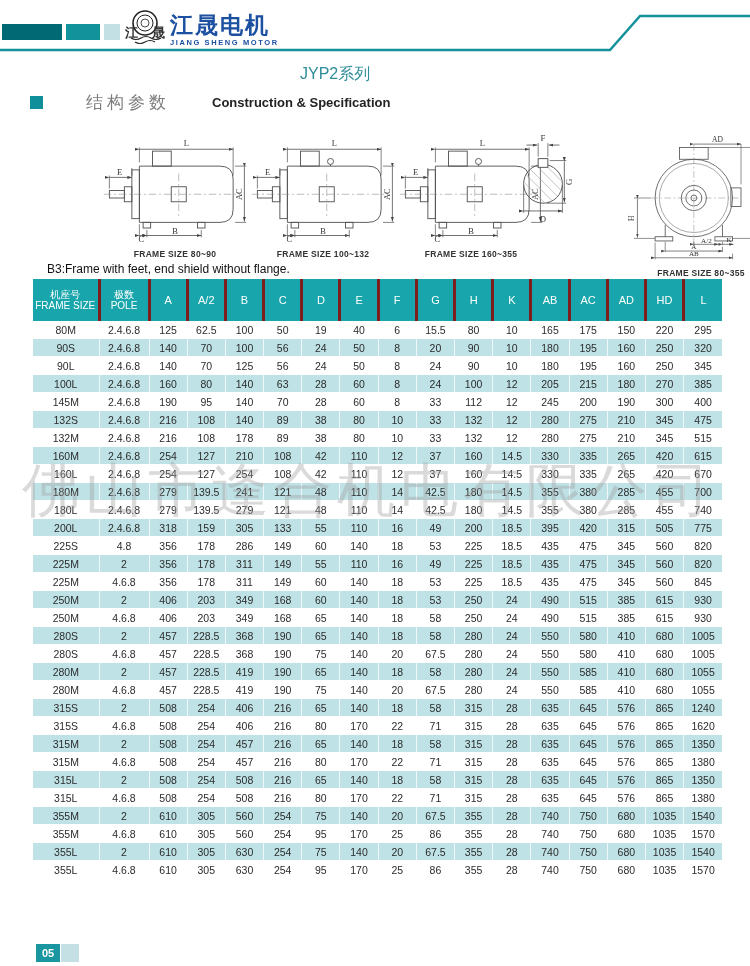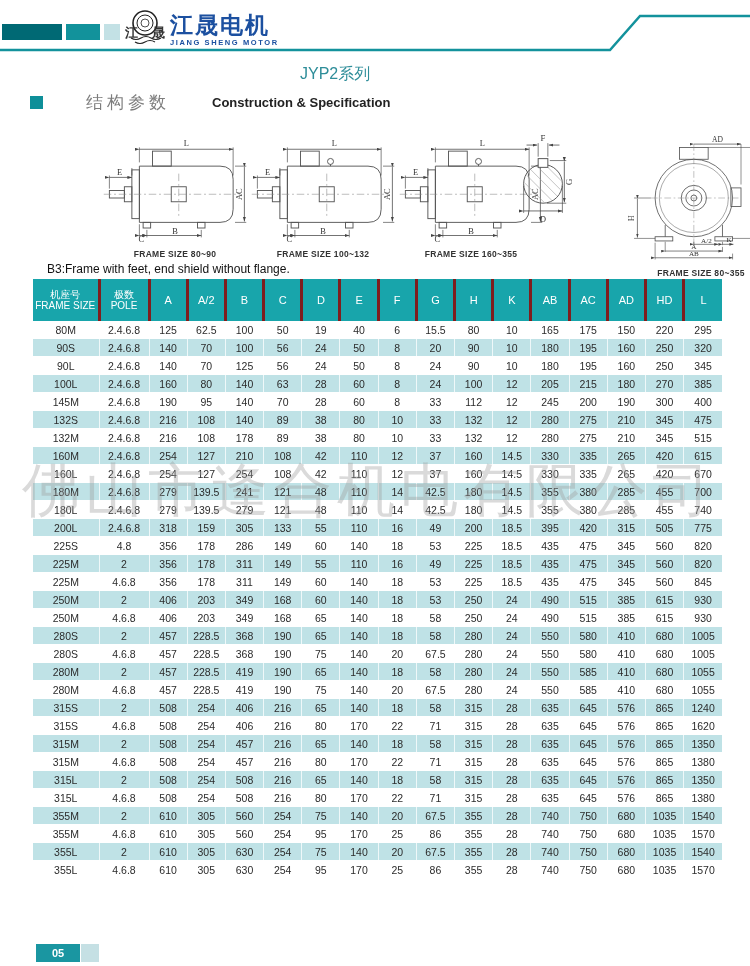--- a/index.html
+++ b/index.html
@@ -48,21 +48,21 @@
   table.spec tbody tr:nth-child(even){background:#bfe2e6;}
   table.spec tbody tr:last-child{border-bottom:1px solid #bfe2e6;}
 
   
   .watermark{position:absolute;left:22px;top:452px;width:720px;font-size:58px;
       color:#9f9f9f;opacity:.38;letter-spacing:5px;white-space:nowrap;z-index:3;
       pointer-events:none;font-family:"Liberation Sans",sans-serif;}
 
   
   .footer{position:absolute;left:36px;top:944px;display:flex;}
-  .pgnum{display:block;width:44px;height:18px;background:#1a96a1;color:#fff;
+  .pgnum{display:block;width:24px;height:18px;background:#1a96a1;color:#fff;
       font-size:11px;font-weight:bold;text-align:center;line-height:18px;}
   .pgbox{display:block;width:18px;height:18px;background:#c5e0e4;margin-left:1px;}
 </style>
 </head>
 <body>
 
 <div class="page">
 
   <svg class="rule-svg">
     <polyline points="0,50 610,50 640,16 750,16" fill="none" stroke="#13929c" stroke-width="2.5"></polyline>

